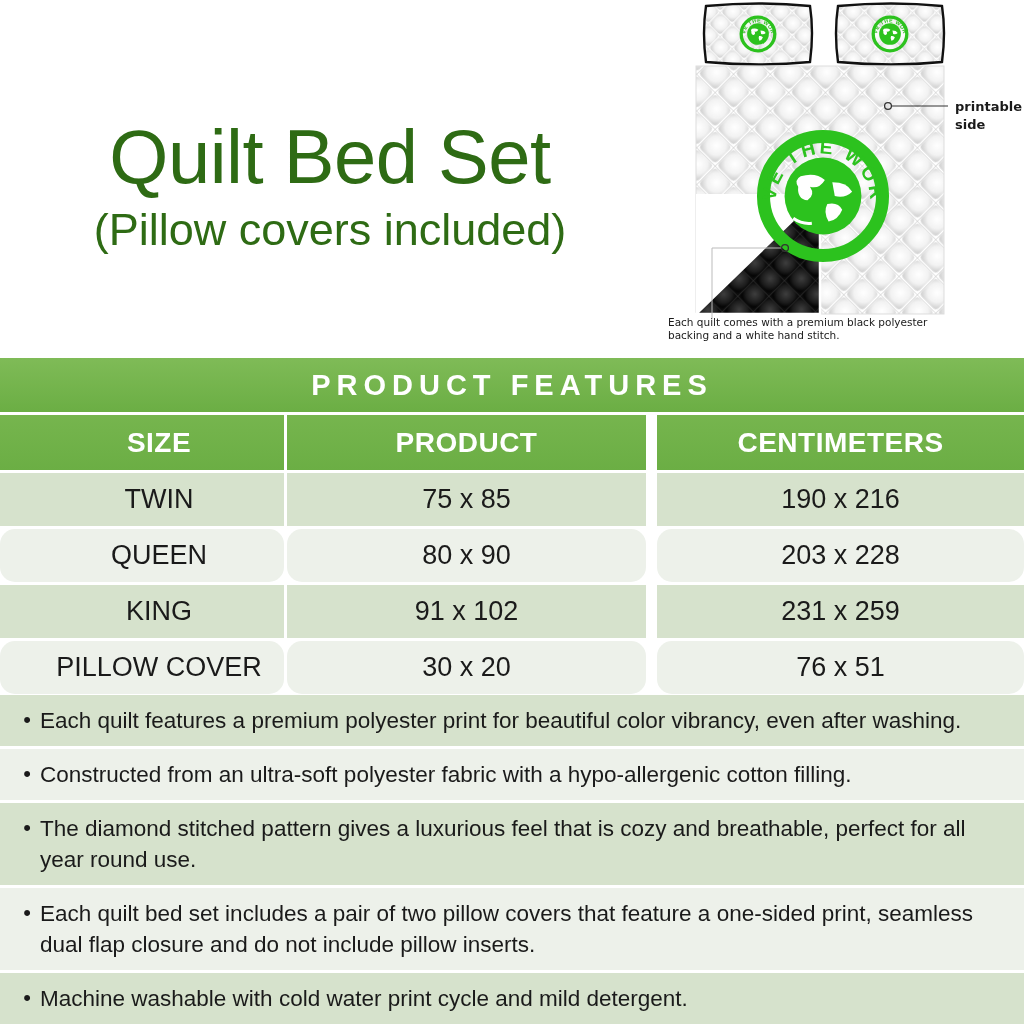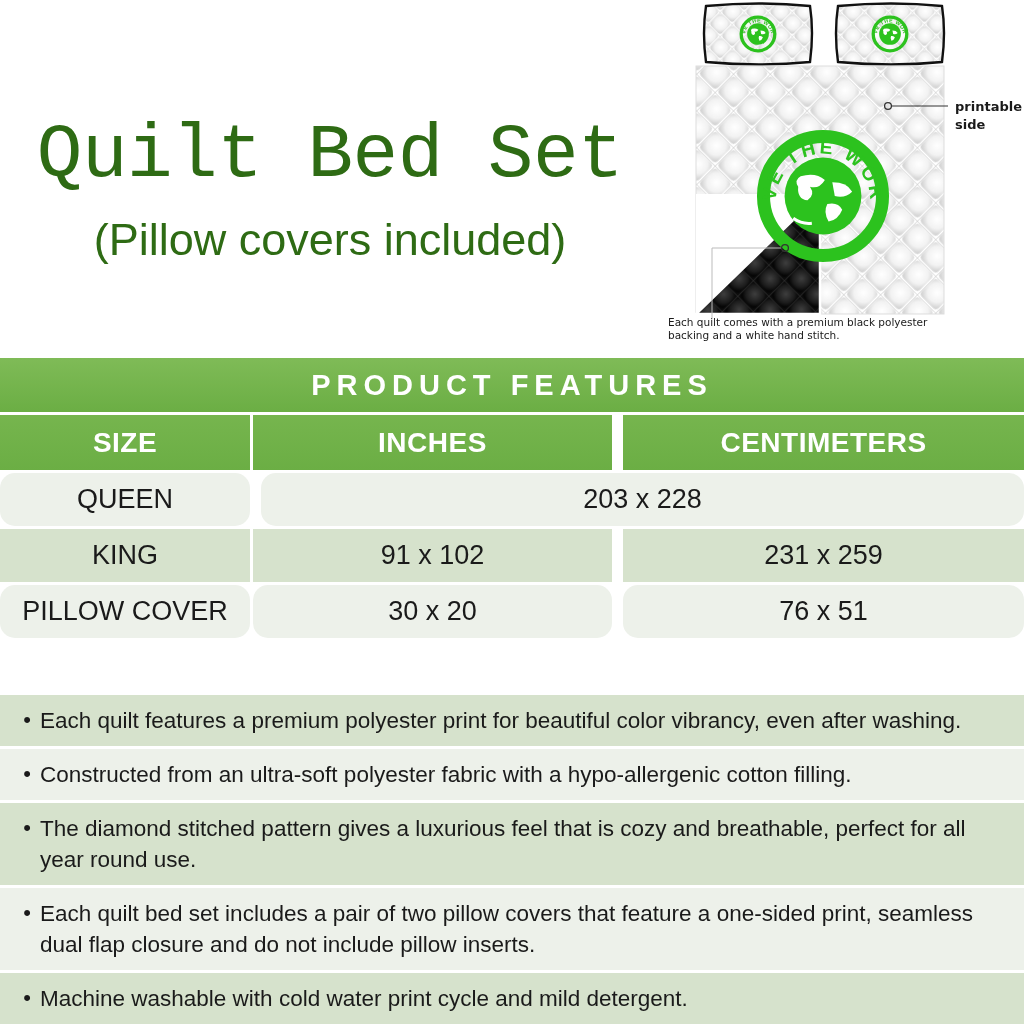--- a/index.html
+++ b/index.html
@@ -26,35 +26,35 @@
 
   
   #title-block {
     position: absolute;
     left: 0;
     top: 118px;
     width: 660px;
     text-align: center;
   }
   #main-title {
-    font-family: Liberation Mono, monospace;
+    font-family: Liberation Sans, sans-serif;
     font-size: 76px;
     font-weight: 400;
     color: #2E6B14;
     line-height: 1.02;
     letter-spacing: -0.5px;
     white-space: nowrap;
   }
   #sub-title {
     font-family: "Liberation Sans", sans-serif;
     font-size: 45px;
     font-weight: 400;
     color: #2E6B14;
     line-height: 1.25;
-    margin-top: 16px;
+    margin-top: 6px;
     white-space: nowrap;
   }
 
   
   #product-image {
     position: absolute;
     left: 660px;
     top: 0;
     width: 364px;
     height: 358px;
@@ -106,21 +106,21 @@
     background: linear-gradient(180deg, #76B54E 0%, #6BAE44 100%);
     display: flex;
     align-items: center;
     justify-content: center;
     font-family: "Liberation Sans", sans-serif;
     font-size: 28px;
     font-weight: bold;
     color: #ffffff;
     letter-spacing: 0.5px;
   }
-  .c1 { width: 250px; margin-right: 3px; }
+  .c1 { width: 250px; margin-right: 3px; padding-left: 34px; }
   .c2 { width: 359px; margin-right: 3px; }
   .c3 { flex: 1; margin-left: 8px; }
 
   .data-row {
     display: flex;
     height: 53px;
     margin-top: 3px;
   }
   .data-cell {
     display: flex;
@@ -297,26 +297,32 @@
 </div>
 
 <div id="features-table">
 
   <div id="table-title-row">
     <div id="table-title">PRODUCT FEATURES</div>
   </div>
 
   <div id="column-header-row">
     <div class="col-head c1">SIZE</div>
-    <div class="col-head c2">INCHES</div>
+    <div class="col-head c2">PRODUCT</div>
     <div class="col-head c3">CENTIMETERS</div>
   </div>
 
+  <div class="data-row shade-a">
+    <div class="data-cell c1">TWIN</div>
+    <div class="data-cell c2">75 x 85</div>
+    <div class="data-cell c3">190 x 216</div>
+  </div>
   <div class="data-row shade-b">
     <div class="data-cell c1">QUEEN</div>
+    <div class="data-cell c2">80 x 90</div>
     <div class="data-cell c3">203 x 228</div>
   </div>
   <div class="data-row shade-a">
     <div class="data-cell c1">KING</div>
     <div class="data-cell c2">91 x 102</div>
     <div class="data-cell c3">231 x 259</div>
   </div>
   <div class="data-row shade-b">
     <div class="data-cell c1">PILLOW COVER</div>
     <div class="data-cell c2">30 x 20</div>

